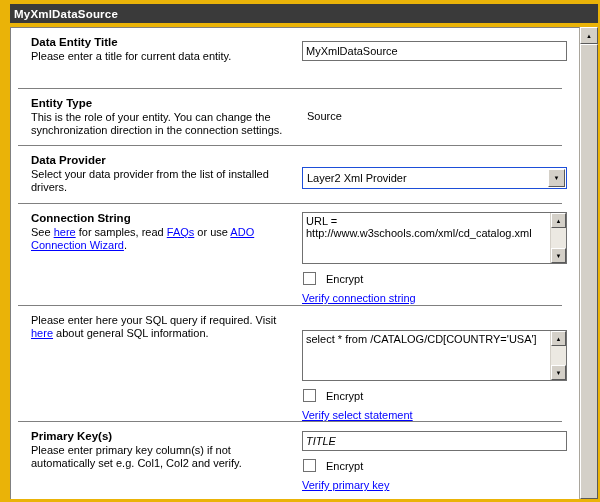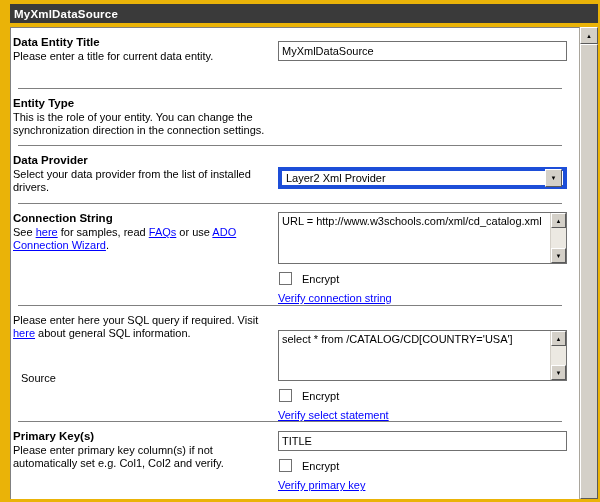--- a/index.html
+++ b/index.html
@@ -38,24 +38,25 @@
     flex: 1;
     background: #fff;
     border-left: 1px solid #808080;
     border-top: 1px solid #808080;
     border-right: 1px solid #a9a59c;
     display: flex; flex-direction: column;
     overflow: hidden;
   }
   .section {
     display: flex;
-    padding: 8px 12px 0 2px;
+    padding: 8px 12px 0 20px;
+    gap: 6px;
   }
   .s1 { height: 60px; }
-  .s2 { height: 56px; flex-direction: column; }
+  .s2 { height: 56px; }
   .s3 { height: 57px; }
   .s4 { height: 101px; }
   .s5 { height: 115px; }
   .s6 { flex: 1; }
   .divider {
     height: 1px; flex: 0 0 1px;
     background: #808080;
     margin: 0 17px 0 7px;
   }
   .sec-left { width: 262px; flex: 0 0 262px; padding-right: 8px; }
@@ -67,28 +68,28 @@
   .text-input {
     width: 100%; height: 20px;
     border: 1px solid #707070;
     background: #fff;
     font-family: "Liberation Sans", sans-serif;
     font-size: 11px;
     padding: 2px 3px;
     outline: none;
   }
   .s1 .text-input { margin-top: 5px; }
-  .s6 .text-input { margin-top: 1px; }
+  .s6 .text-input { margin-top: 1px; font-style: italic; }
 
   .value-text { margin-top: 13px; margin-left: 5px; }
 
   .combo {
     margin-top: 13px;
     height: 22px;
-    border: 4px solid #1d4ed8;
+    border: 1px solid #1d4ed8;
     background: #fff;
     display: flex; align-items: center;
     cursor: default;
     justify-content: space-between;
   }
   .combo-text { flex: 1; padding-left: 4px; white-space: nowrap; overflow: hidden; }
   .combo-btn {
     width: 17px; height: 18px;
     margin: 1px;
     background: #d4d0c8;

